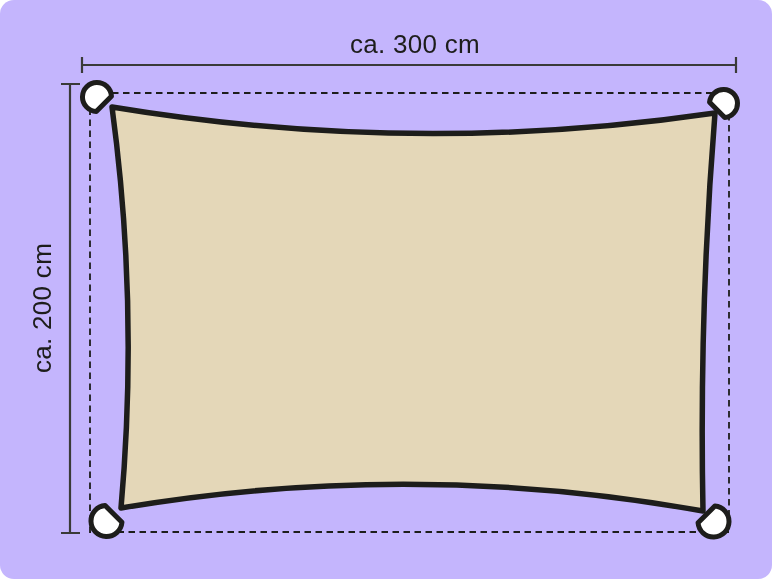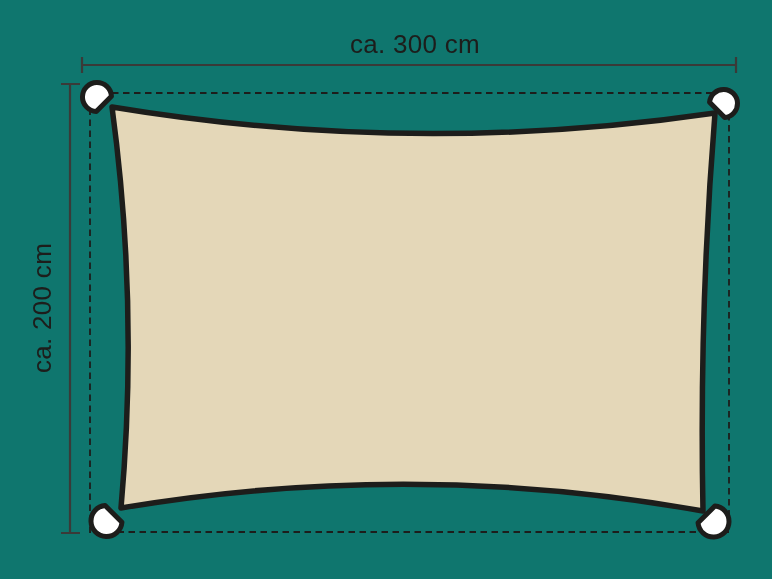--- a/index.html
+++ b/index.html
@@ -5,22 +5,23 @@
   html, body {
     margin: 0;
     padding: 0;
     background: #ffffff;
     font-family: "Liberation Sans", sans-serif;
   }
   .stage {
     position: relative;
     width: 772px;
     height: 579px;
-    background: #0f766e;
+    background: #c4b5fd;
     overflow: hidden;
+    border-radius: 14px;
   }
   svg { display: block; }
   .dim-label {
     font-family: "Liberation Sans", sans-serif;
     font-size: 26px;
     letter-spacing: 0.3px;
   }
 </style>
 </head>
 <body>

